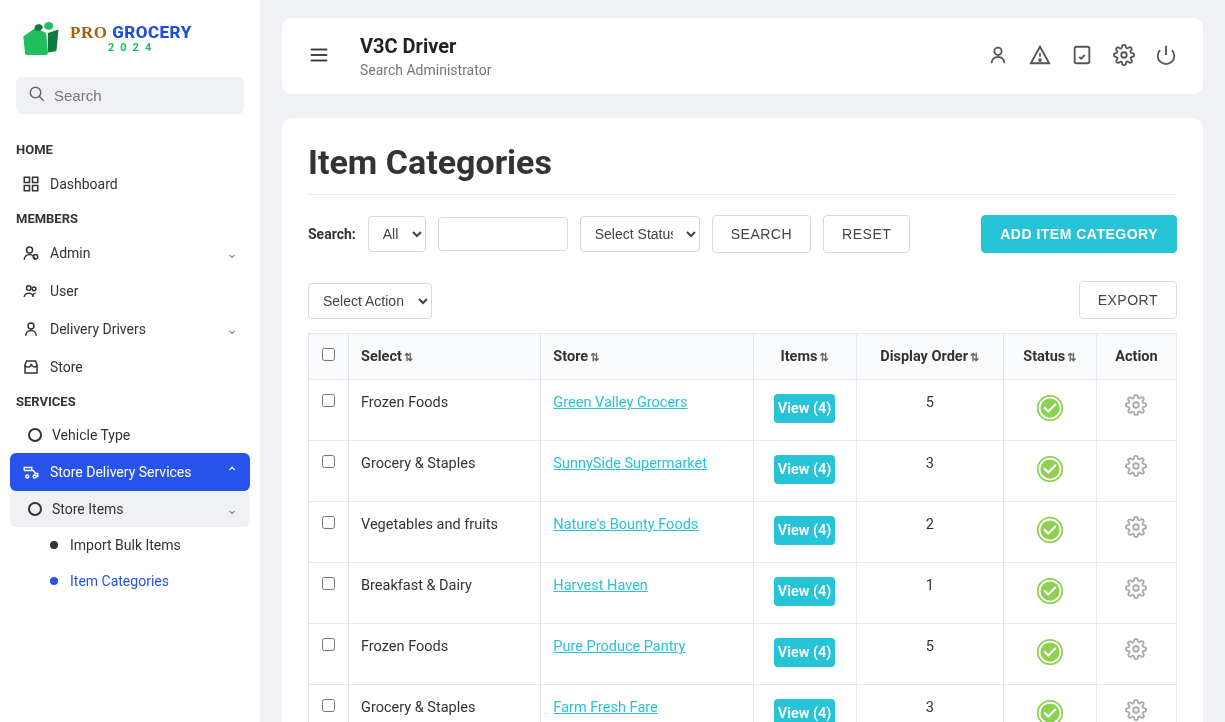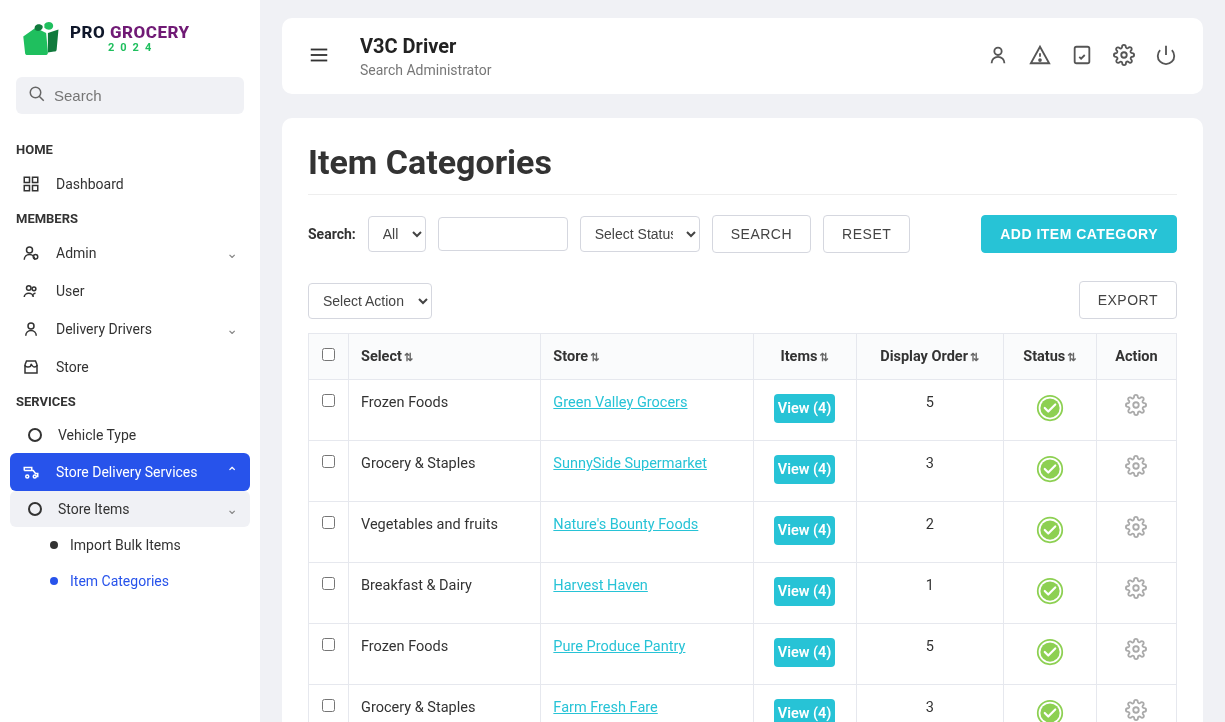--- a/index.html
+++ b/index.html
@@ -15,22 +15,22 @@
     .sidebar {
       width: 260px;
       background: #fff;
       padding: 15px 10px;
       flex-shrink: 0;
     }
     .logo { display: flex; align-items: center; gap: 8px; padding: 4px 8px 18px; }
     .logo-icon { width: 44px; height: 40px; }
     .logo-text { display: flex; flex-direction: column; line-height: 1.05; }
     .logo-text .l1 { font-weight: 800; font-size: 17px; letter-spacing: 0.5px; }
-    .logo-text .l1 .pro { color: #0f172a; }
-    .logo-text .l1 .groc { color: #701a75; }
+    .logo-text .l1 .pro { color: #a16207; font-family: Liberation Serif, serif; }
+    .logo-text .l1 .groc { color: #1d4ed8; }
     .logo-text .l2 { font-size: 11px; font-weight: 700; color: #1fbf5e; letter-spacing: 6px; padding-left: 38px; }
 
     .search-box {
       background: #f0f1f5;
       border-radius: 6px;
       display: flex;
       align-items: center;
       padding: 8px 12px;
       margin: 0 6px 20px;
       gap: 8px;
@@ -38,21 +38,21 @@
     .search-box input {
       border: none; background: transparent; outline: none;
       font-size: 15px; color: #555; width: 100%;
     }
 
     .section-head {
       font-size: 13px; font-weight: 700; color: #333;
       padding: 8px 6px;
     }
     .nav-item {
-      display: flex; align-items: center; gap: 16px;
+      display: flex; align-items: center; gap: 10px;
       padding: 10px 12px;
       border-radius: 6px;
       cursor: pointer;
       color: #333;
       position: relative;
     }
     .nav-item.active {
       background: #2753eb;
       color: #fff;
     }

